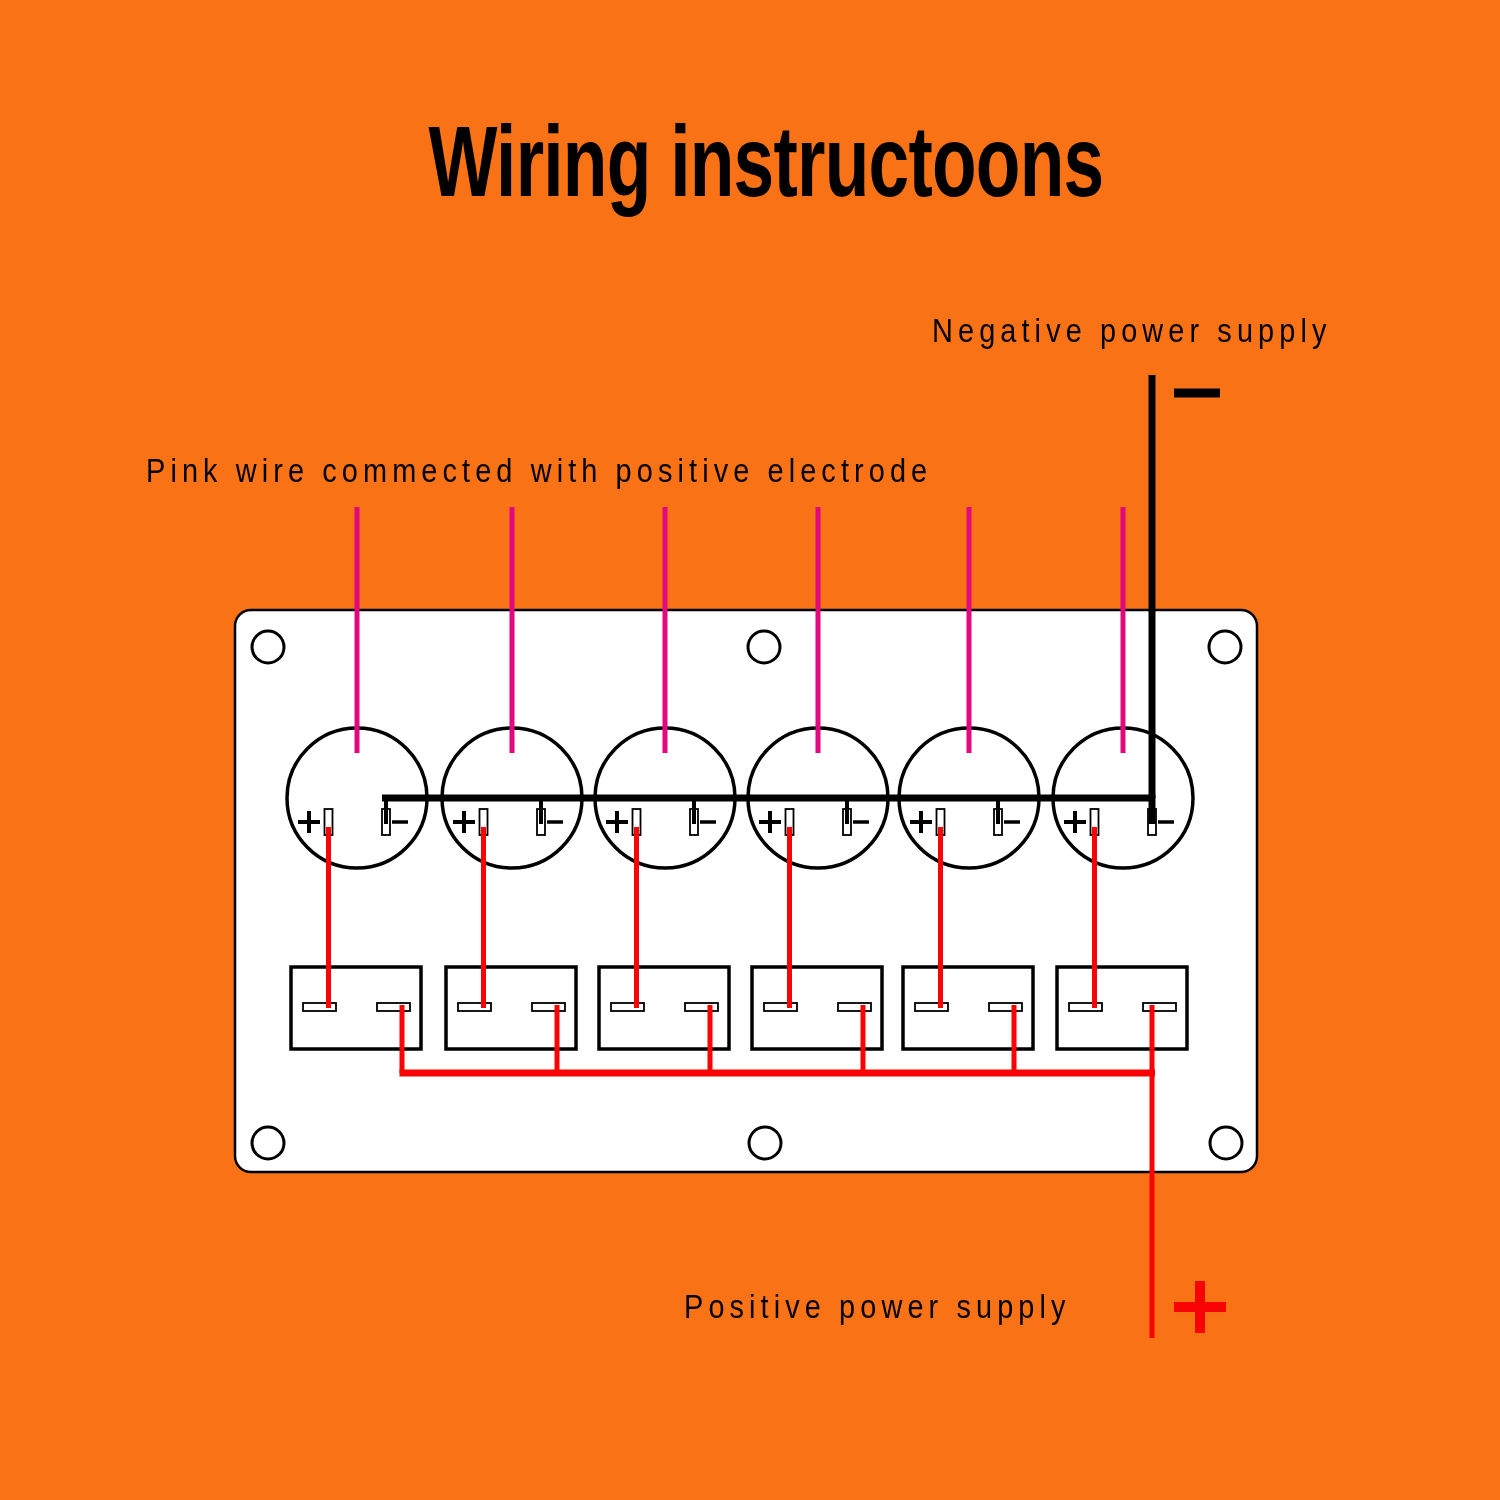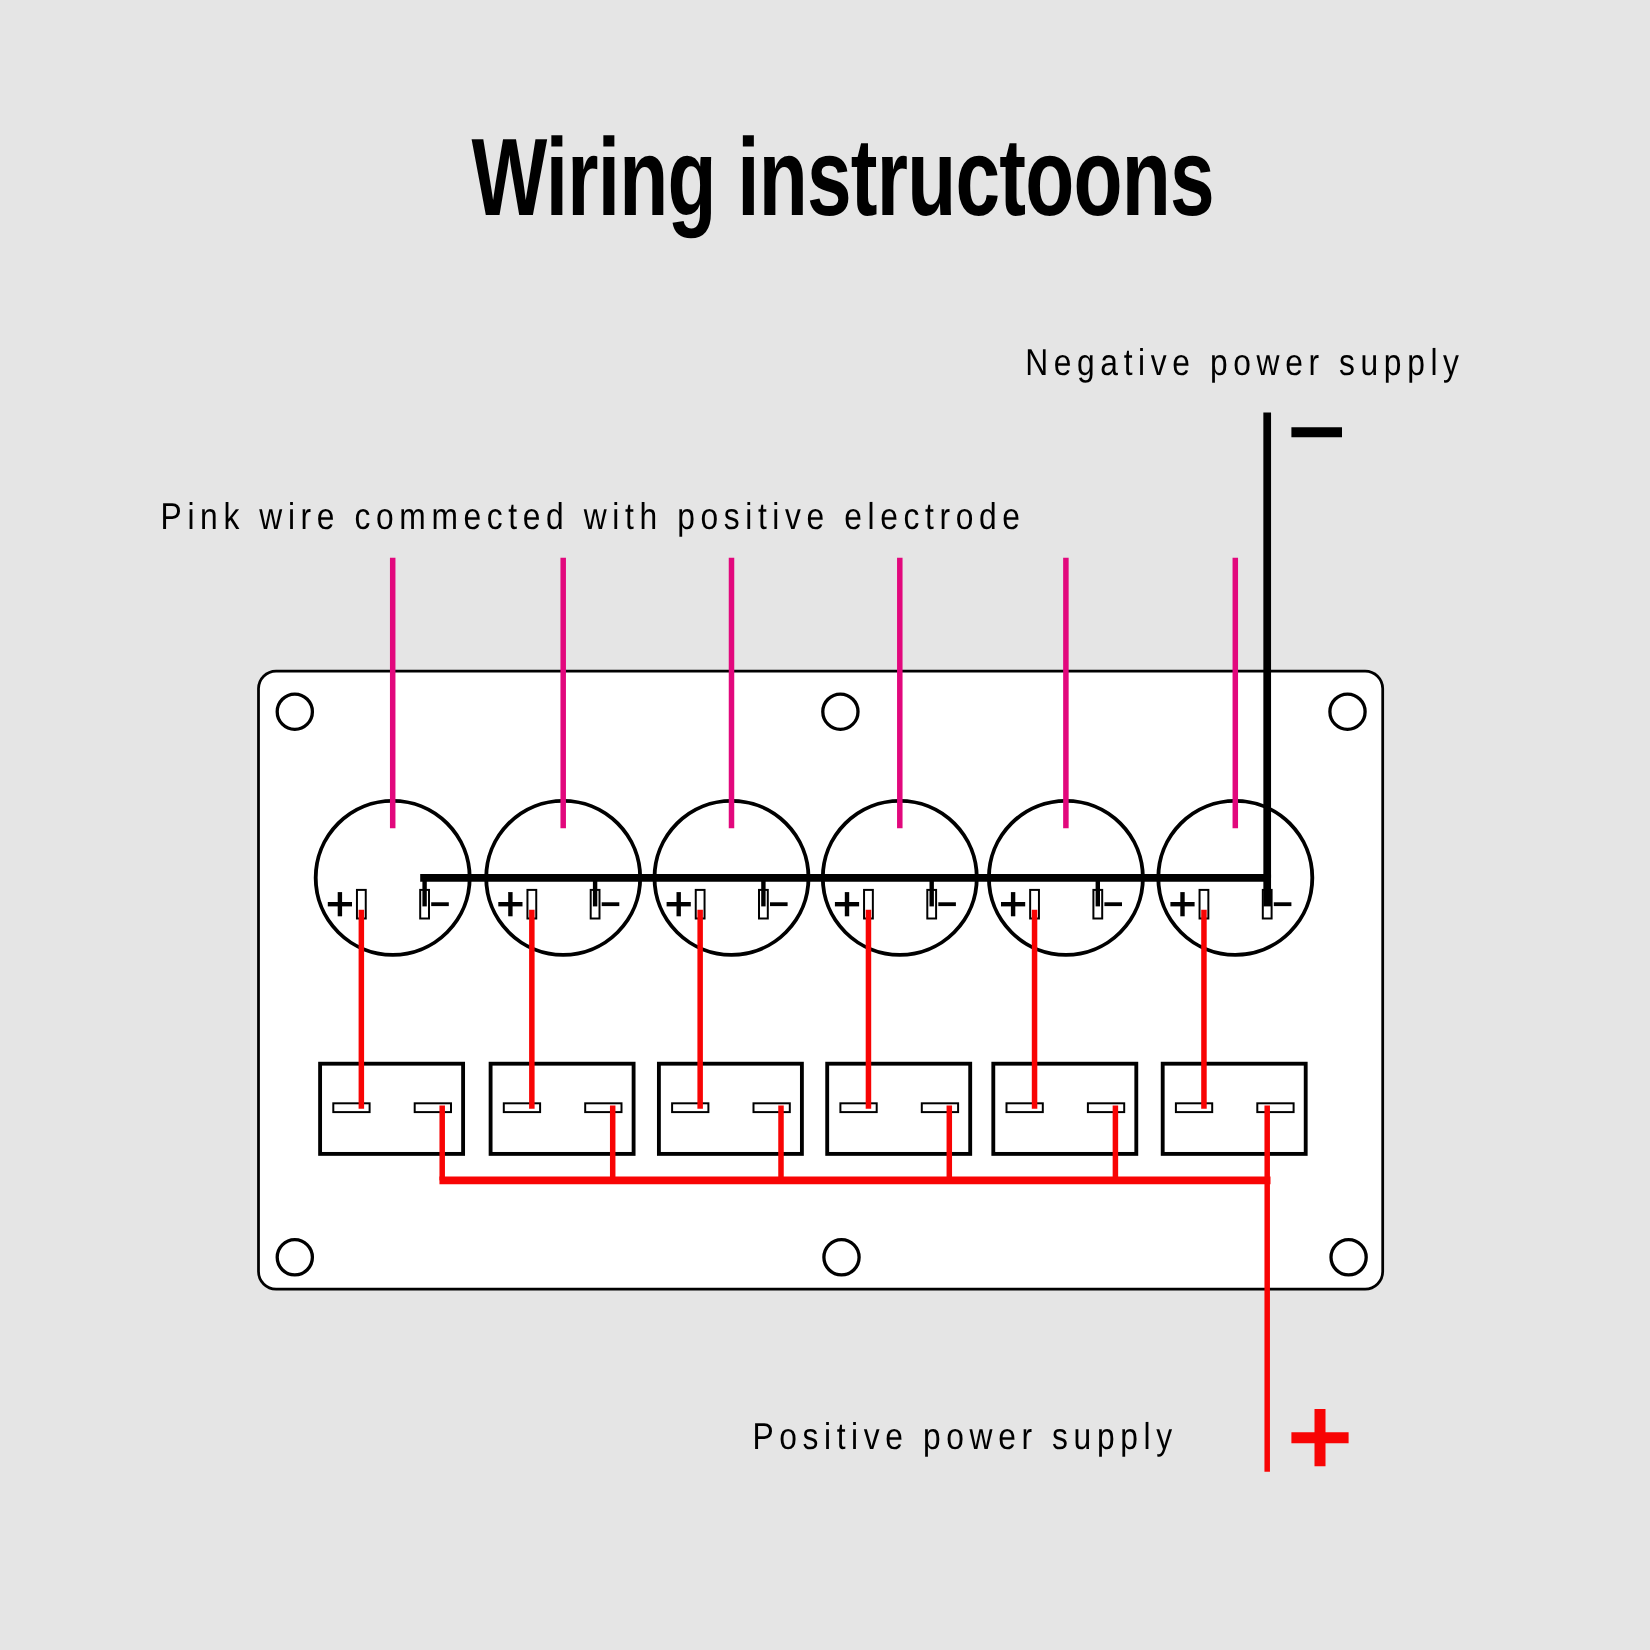--- a/index.html
+++ b/index.html
@@ -1,19 +1,19 @@
 <!DOCTYPE html>
 <html><head>
 <meta charset="utf-8">
 <style>
   html,body{margin:0;padding:0;background:#fff;}
   .page{
     position:relative;
     width:1500px;height:1500px;
-    background:#e5e5e5;
+    background:#f97316;
     font-family:"Liberation Sans",sans-serif;
     overflow:hidden;
   }
   .title{
     position:absolute;
     top:104px;left:16px;width:1500px;
     text-align:center;
     font-size:100px;
     font-weight:bold;
     letter-spacing:-1px;

